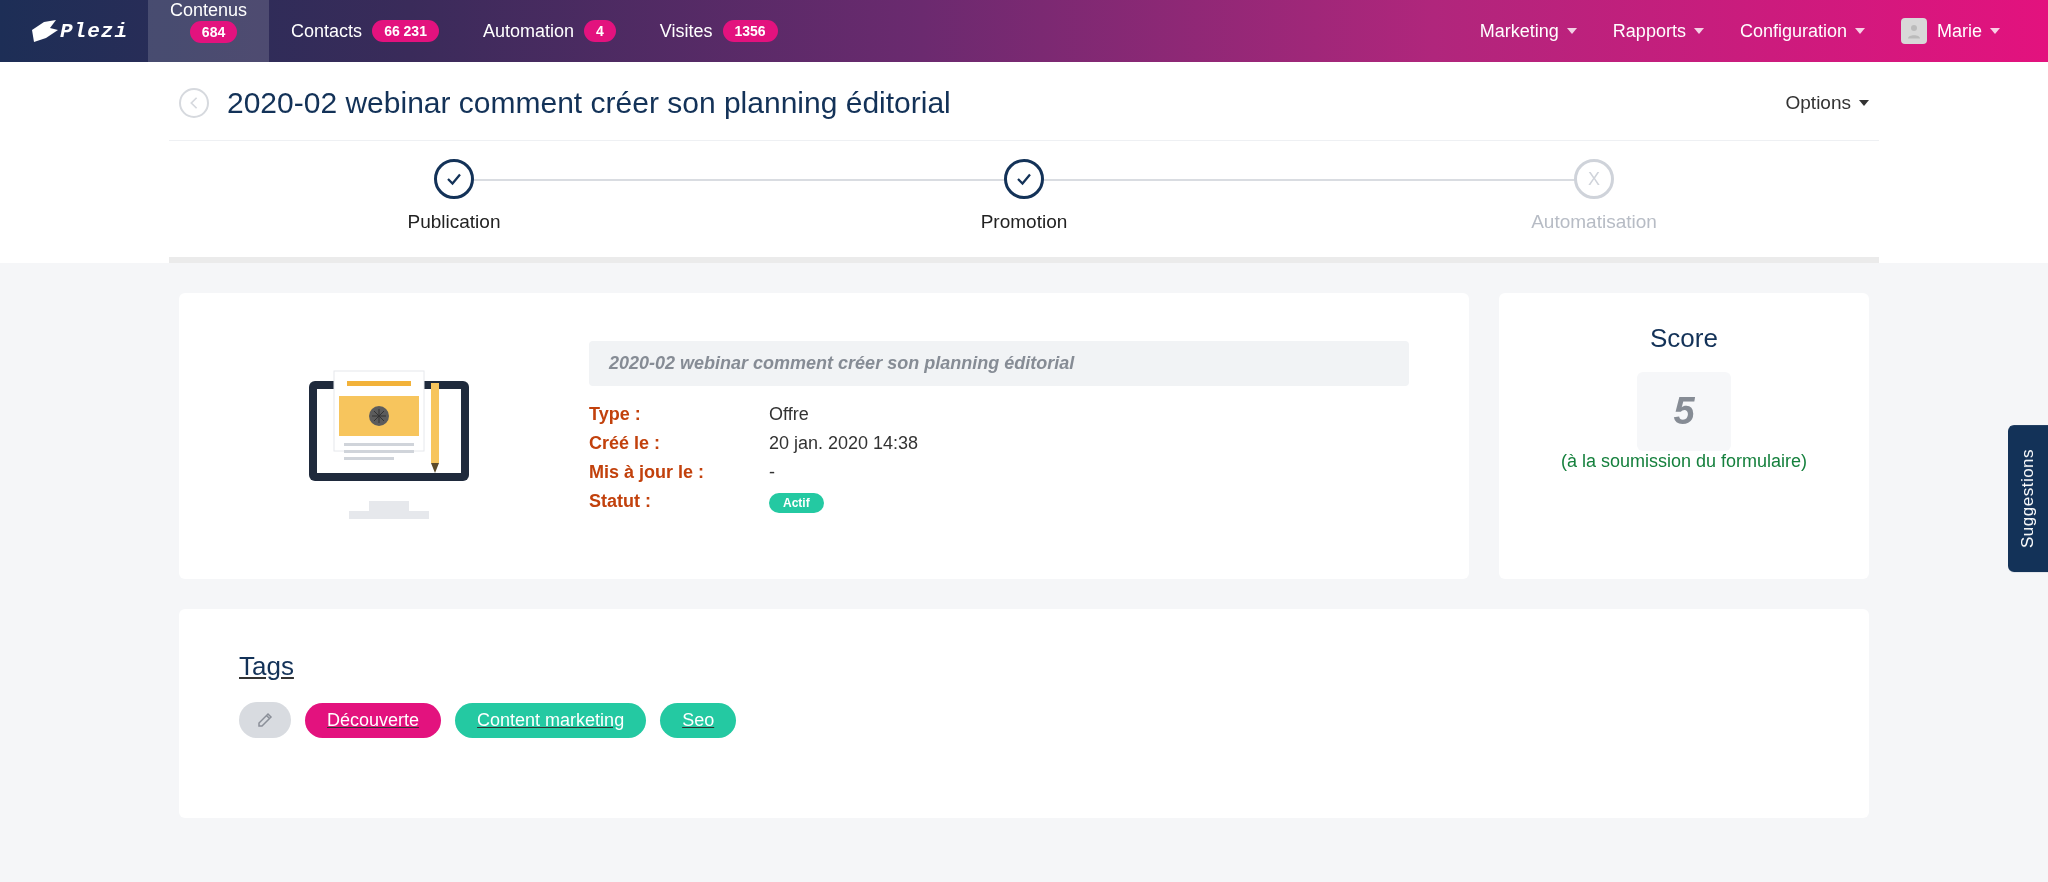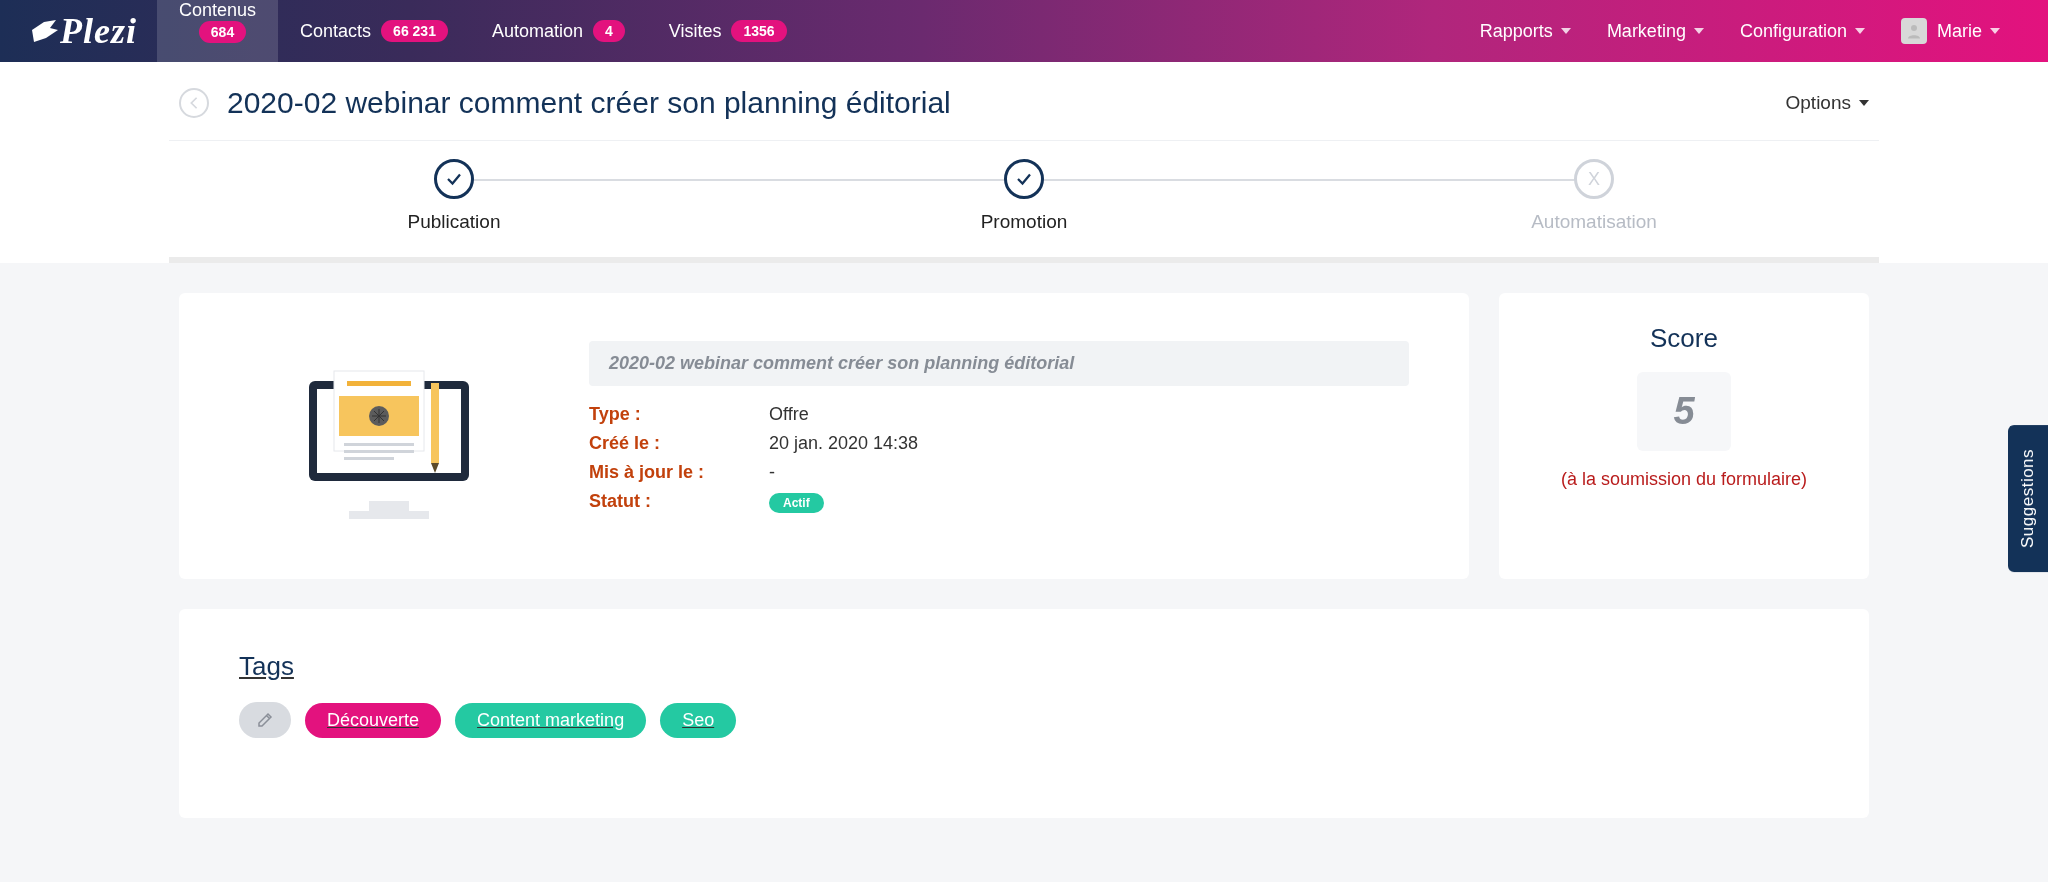--- a/index.html
+++ b/index.html
@@ -1,20 +1,20 @@
 <!DOCTYPE html>
 <html><head>
 <meta charset="utf-8">
 <style>
 * { margin: 0; padding: 0; box-sizing: border-box; }
 body { font-family: -apple-system, BlinkMacSystemFont, "Segoe UI", Helvetica, Arial, sans-serif; background: #f5f6f8; color: #333; width: 2048px; }
 
 .topnav { height: 62px; background: linear-gradient(90deg, #1d2e56 0%, #3a2b5a 20%, #6b2a6f 45%, #b0267c 70%, #e3127e 100%); display: flex; align-items: center; padding: 0 30px; }
 .logo { display: flex; align-items: center; margin-right: 20px; color: #fff; }
-.logo-text { font-family: Liberation Serif, serif; font-size: 36px; font-weight: bold; font-style: italic; letter-spacing: 1px; }
+.logo-text { font-family: Liberation Mono, monospace; font-size: 21px; font-weight: bold; font-style: italic; letter-spacing: 1px; }
 .nav-left { display: flex; height: 100%; }
 .nav-item { display: flex; align-items: center; padding: 0 22px; color: #fff; font-size: 18px; cursor: pointer; height: 100%; }
 .nav-item.active { background: rgba(255,255,255,0.15); flex-direction: column; }
 .badge { background: #e3127e; color: #fff; border-radius: 14px; padding: 3px 12px; font-size: 14px; font-weight: bold; margin-left: 10px; }
 .nav-right { margin-left: auto; display: flex; align-items: center; height: 100%; }
 .nav-right .nav-item { padding: 0 18px; }
 .caret { width: 0; height: 0; border-left: 5px solid transparent; border-right: 5px solid transparent; border-top: 6px solid rgba(255,255,255,0.8); margin-left: 8px; }
 .avatar { width: 26px; height: 26px; background: #d8d8d8; border-radius: 4px; margin-right: 10px; display: inline-flex; align-items: center; justify-content: center; }
 .avatar svg { width: 18px; height: 18px; fill: #bbb; }
 
@@ -47,21 +47,21 @@
 .info-title-bar { background: #f1f3f5; border-radius: 4px; padding: 12px 20px; font-style: italic; font-weight: bold; color: #868c95; font-size: 18px; margin-bottom: 18px; }
 .info-row { display: flex; margin-bottom: 8px; font-size: 18px; }
 .info-label { width: 180px; color: #c2410c; font-weight: bold; }
 .info-value { color: #333; }
 .status-pill { background: #24c9a2; color: #fff; border-radius: 14px; padding: 3px 14px; font-size: 12px; font-weight: bold; }
 
 .score-card { width: 370px; padding: 30px; text-align: center; }
 .score-label { font-size: 26px; color: #133258; margin-bottom: 18px; }
 .score-box { background: #f6f7f9; border-radius: 6px; padding: 18px 36px; display: inline-block; }
 .score-val { font-size: 38px; font-weight: bold; font-style: italic; color: #868c95; }
-.score-note { margin-top: 18px; color: #b91c1c; font-size: 18px; }
+.score-note { color: #15803d; font-size: 18px; }
 .tags-title { font-size: 26px; color: #133258; margin-bottom: 20px; }
 .tags-row { display: flex; gap: 14px; align-items: center; }
 .tag-edit { width: 52px; height: 36px; background: #d8dbe0; border-radius: 18px; display: flex; align-items: center; justify-content: center; cursor: pointer; }
 .tag-edit svg { width: 18px; height: 18px; fill: #8a8f98; }
 .tag { border-radius: 18px; padding: 7px 22px; color: #fff; font-size: 18px; }
 .tag.pink { background: #e3127e; }
 .tag.teal { background: #24c9a2; }
 
 .suggestions-tab { position: fixed; right: 0; top: 425px; background: #133258; color: #fff; padding: 24px 10px; writing-mode: vertical-rl; transform: rotate(180deg); font-size: 17px; border-radius: 0 6px 6px 0; cursor: pointer; letter-spacing: 0.5px; }
 </style>
@@ -88,25 +88,25 @@
       <span>Automation</span>
       <span class="badge">4</span>
     </div>
     <div class="nav-item">
       <span>Visites</span>
       <span class="badge">1356</span>
     </div>
   </div>
   <div class="nav-right">
     <div class="nav-item">
+      <span>Marketing</span>
+      <span class="caret"></span>
+    </div>
+    <div class="nav-item">
       <span>Rapports</span>
-      <span class="caret"></span>
-    </div>
-    <div class="nav-item">
-      <span>Marketing</span>
       <span class="caret"></span>
     </div>
     <div class="nav-item">
       <span>Configuration</span>
       <span class="caret"></span>
     </div>
     <div class="nav-item">
       <span class="avatar">
         <svg viewBox="0 0 24 24">
             <circle cx="12" cy="8" r="4"></circle>

